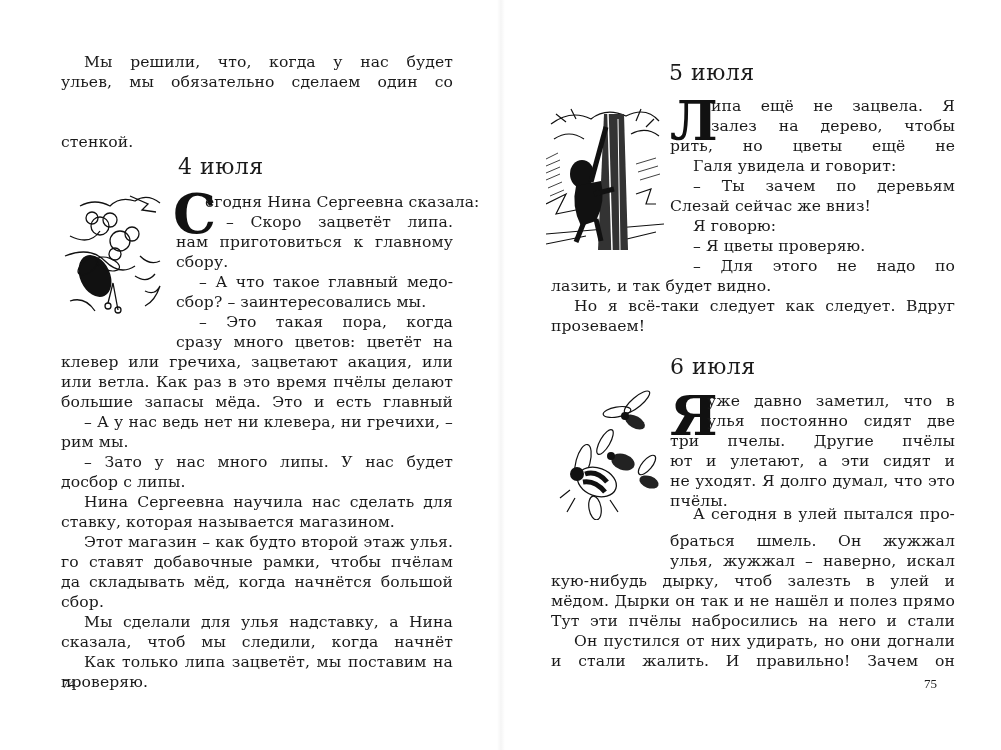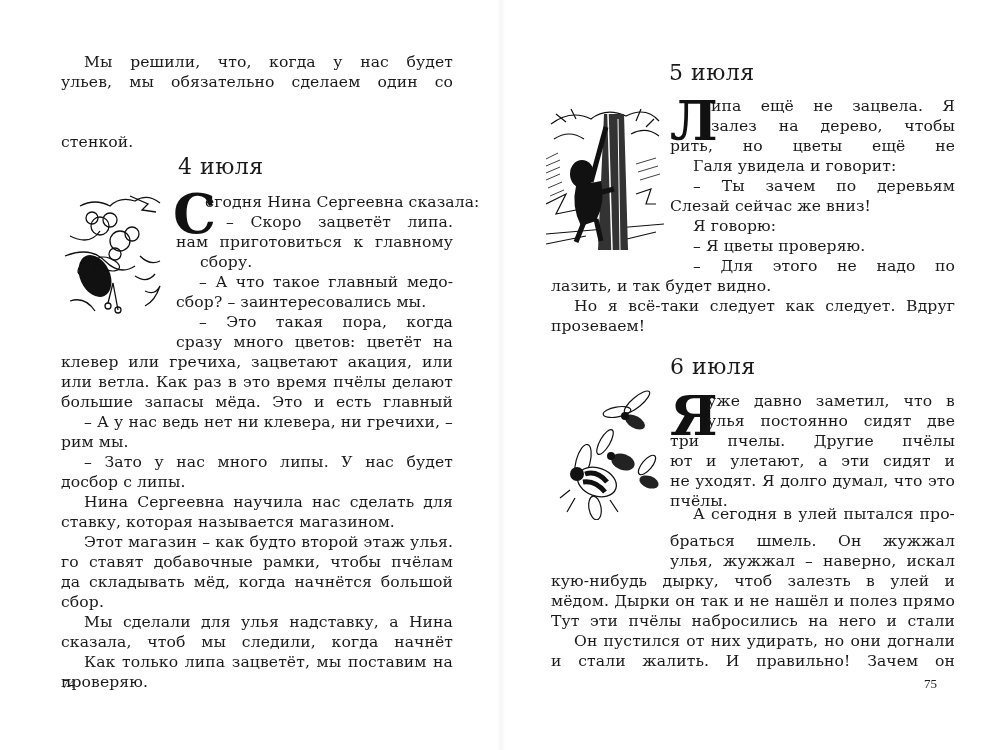--- a/index.html
+++ b/index.html
@@ -91,21 +91,21 @@
       <ellipse cx="35" cy="90" rx="15" ry="22" fill="#111" transform="rotate(-25 35 90)"></ellipse>
       <ellipse cx="28" cy="80" rx="12" ry="6" fill="none" stroke="#111" stroke-width="1.2" transform="rotate(-40 28 80)"></ellipse>
       <ellipse cx="48" cy="78" rx="12" ry="6" fill="none" stroke="#111" stroke-width="1.2" transform="rotate(20 48 78)"></ellipse>
     </svg>
 
     <div class="dropcap" style="left:173px;top:190px;">С</div>
 
     <div class="line" style="left:205px;top:192px;">егодня Нина Сергеевна сказала:</div>
     <div class="line justify" style="left:226px;top:212px;width:227px;">– Скоро зацветёт липа. Надо</div>
     <div class="line justify" style="left:176px;top:232px;width:277px;">нам приготовиться к главному медо-</div>
-    <div class="line" style="left:176px;top:252px;margin-left:24px;">сбору.</div>
+    <div class="line" style="left:176px;top:252px;">сбору.</div>
     <div class="line" style="left:176px;top:292px;">сбор? – заинтересовались мы.</div>
     <div class="line justify" style="left:199px;top:272px;width:254px;">– А что такое главный медо-</div>
     <div class="line justify" style="left:199px;top:312px;width:254px;">– Это такая пора, когда зацветает</div>
     <div class="line justify" style="left:176px;top:332px;width:277px;">сразу много цветов: цветёт на полях</div>
     <div class="line justify" style="left:61px;top:352px;width:392px;">клевер или гречиха, зацветают акация, или клён,</div>
     <div class="line justify" style="left:61px;top:372px;width:392px;">или ветла. Как раз в это время пчёлы делают самые</div>
     <div class="line justify" style="left:61px;top:392px;width:392px;">большие запасы мёда. Это и есть главный медосбор.</div>
     <div class="line justify" style="left:84px;top:412px;width:369px;">– А у нас ведь нет ни клевера, ни гречихи, – гово-</div>
     <div class="line" style="left:61px;top:432px;">рим мы.</div>
     <div class="line justify" style="left:84px;top:452px;width:369px;">– Зато у нас много липы. У нас будет главный ме-</div>

